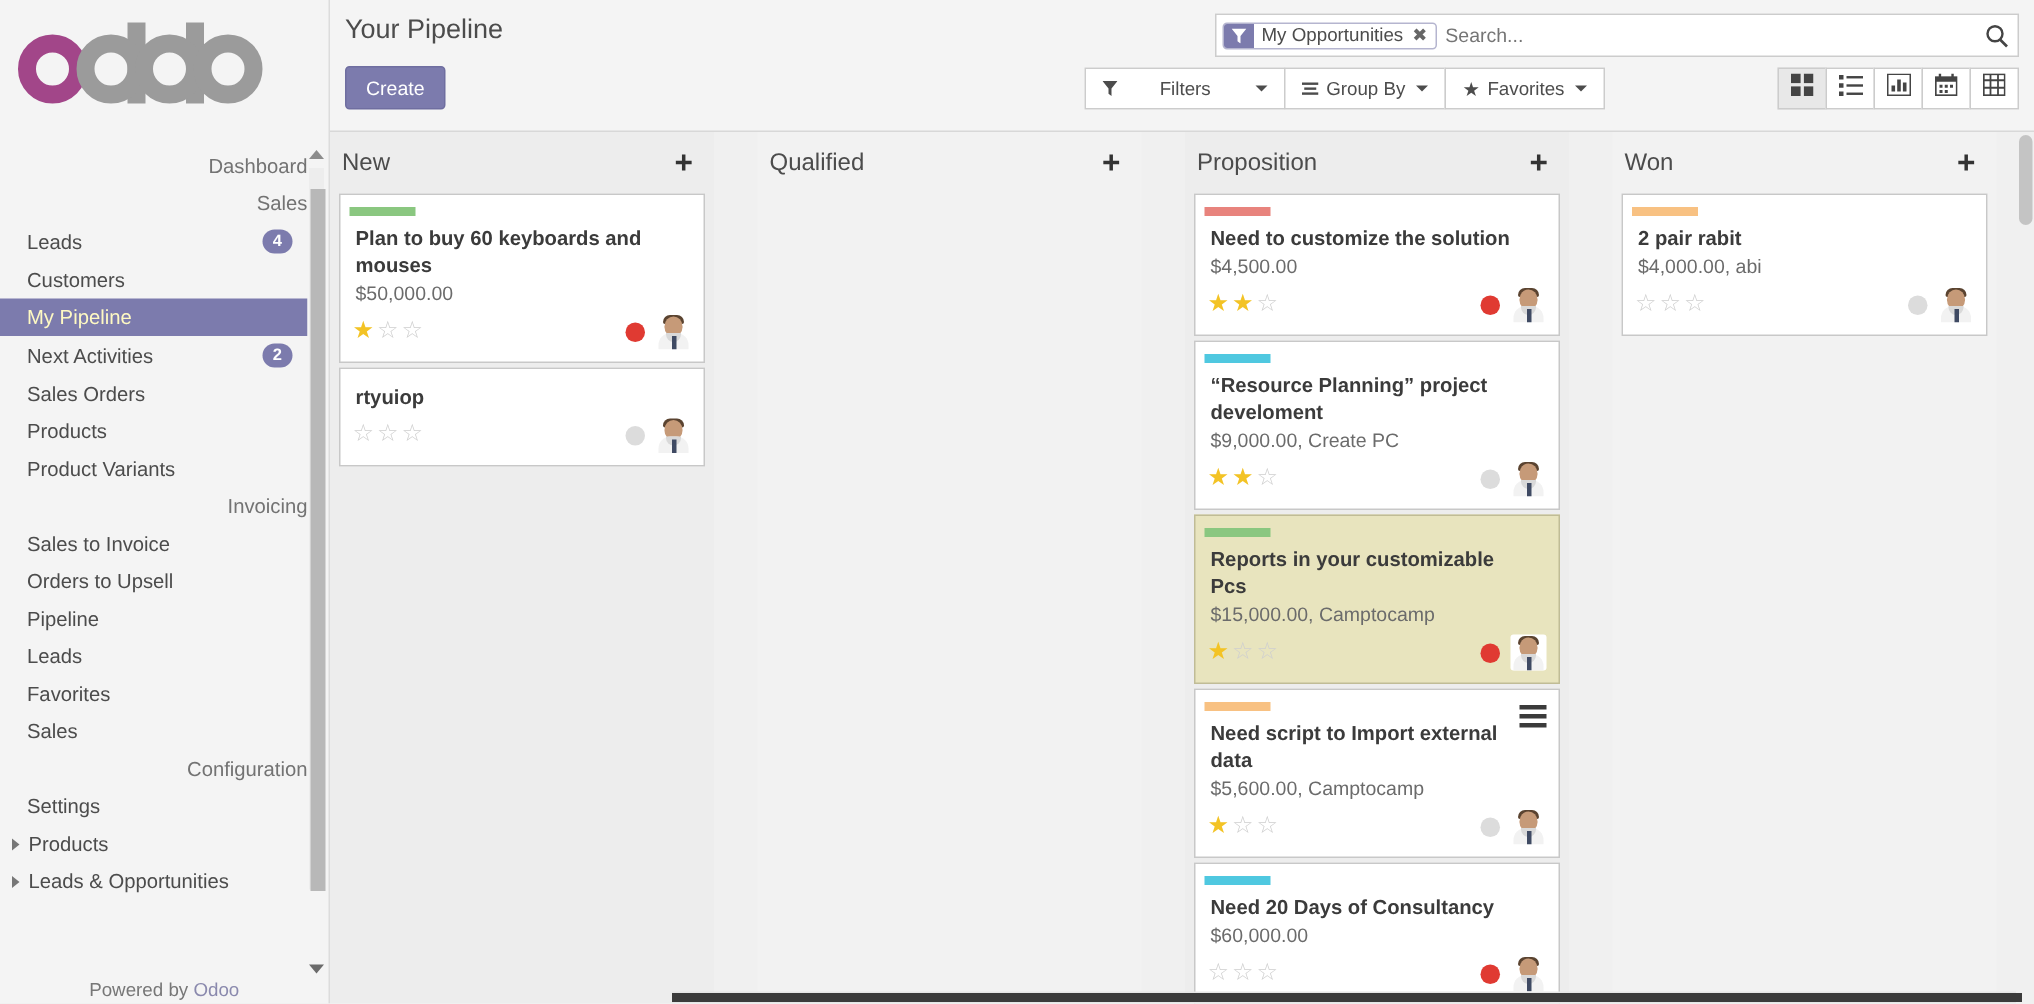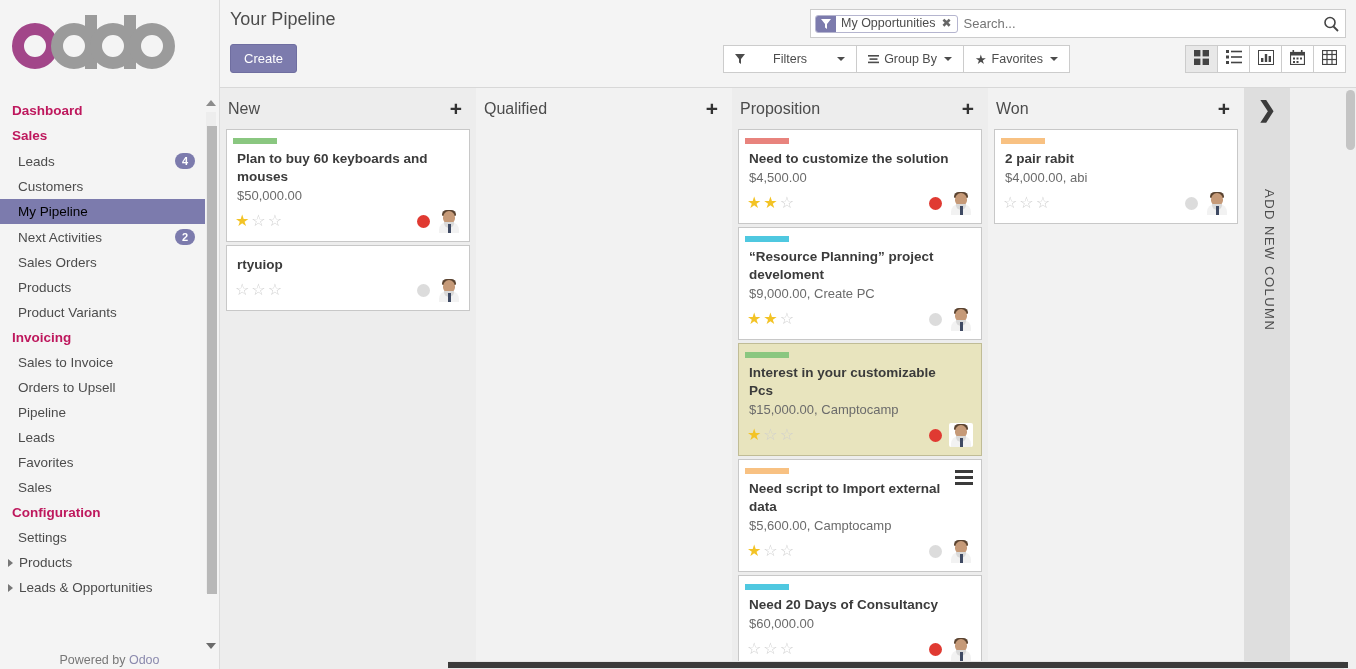--- a/index.html
+++ b/index.html
@@ -23,29 +23,29 @@
   .o1 { left: 0;   width: 46px; height: 46px; border-width: 12px; border-color: #a24689; }
   .o2 { left: 39px; width: 46px; height: 46px; border-width: 12px; border-color: #9b9b9b; }
   .o3 { left: 78px; width: 46px; height: 46px; border-width: 12px; border-color: #9b9b9b; }
   .o4 { left: 117px; width: 46px; height: 46px; border-width: 12px; border-color: #9b9b9b; }
   .dstem { position: absolute; background: #9b9b9b; width: 12px; height: 54px; top: 0; }
   .dstem2 { left: 73px; }
   .dstem3 { left: 112px; }
 
   .nav { position: absolute; top: 98px; left: 0; right: 14px; bottom: 22px; overflow: hidden; }
   .nav-section {
-    font-size: 13.5px; color: #be185d; font-weight: bold;
-    padding: 3px 0 3px 12px; line-height: 19px;
+    font-size: 13.5px; color: #737373; font-weight: normal;
+    padding: 3px 0 3px 12px; line-height: 19px; text-align: right;
   }
   .nav-item {
     font-size: 13.5px; color: #4c4c4c; padding: 5px 10px 5px 18px;
     line-height: 15px; display: flex; align-items: center; cursor: pointer;
     position: relative;
   }
-  .nav-item.active { background: #7c7bad; color: #000000; align-items: center; }
+  .nav-item.active { background: #7c7bad; color: #fef9c3; align-items: center; }
   .nav-item .label { flex: 1; }
   .badge {
     background: #7c7bad; color: #fff; font-size: 11px; font-weight: bold;
     border-radius: 9px; padding: 1px 7px; line-height: 14px; min-width: 20px;
     text-align: center;
   }
   .caret-right {
     width: 0; height: 0; border-left: 5px solid #777;
     border-top: 4px solid transparent; border-bottom: 4px solid transparent;
     margin-right: 6px; margin-left: -10px; flex: 0 0 auto;
@@ -134,21 +134,21 @@
   .vbtn {
     width: 33px; height: 28px; background: #fff; border: 1px solid #ccc;
     margin-left: -1px; display: flex; align-items: center; justify-content: center;
     cursor: pointer;
   }
   .vbtn.active { background: #e8e8e8; }
 
   
   .kanban {
     position: absolute; top: 88px; left: 0; right: 0; bottom: 0;
-    display: flex; overflow: hidden; background: #f0f0f0;
+    display: flex; overflow: hidden; background: #f0f0f0; gap: 29px;
   }
   .kcol { width: 256px; flex: 0 0 256px; position: relative; height: 100%; }
   .kcol.shade-a { background: #ededed; }
   .kcol.shade-b { background: #f2f2f2; }
   .kcol-head {
     height: 41px; display: flex; align-items: center; padding: 0 14px 0 8px;
   }
   .kcol-title { flex: 1; font-size: 16px; color: #4c4c4c; }
   .kcol-plus {
     font-size: 21px; color: #333; font-weight: bold; cursor: pointer;
@@ -529,21 +529,21 @@
                   <div class="av-hair"></div>
                   <div class="av-head"></div>
                   <div class="av-body"></div>
                   <div class="av-collar"></div>
                   <div class="av-tie"></div>
                 </div>
               </div>
             </div>
             <div class="kcard hl">
               <div class="kbar" style="background:#8ac780"></div>
-              <div class="kname">Interest in your customizable Pcs</div>
+              <div class="kname">Reports in your customizable Pcs</div>
               <div class="kmeta">$15,000.00, Camptocamp</div>
               <div class="kfoot">
                 <div class="stars">
                   <span class="star on">★</span>
                   <span class="star">☆</span>
                   <span class="star">☆</span>
                 </div>
                 <div class="kstatus red"></div>
                 <div class="avatar">
                   <div class="av-hair"></div>

